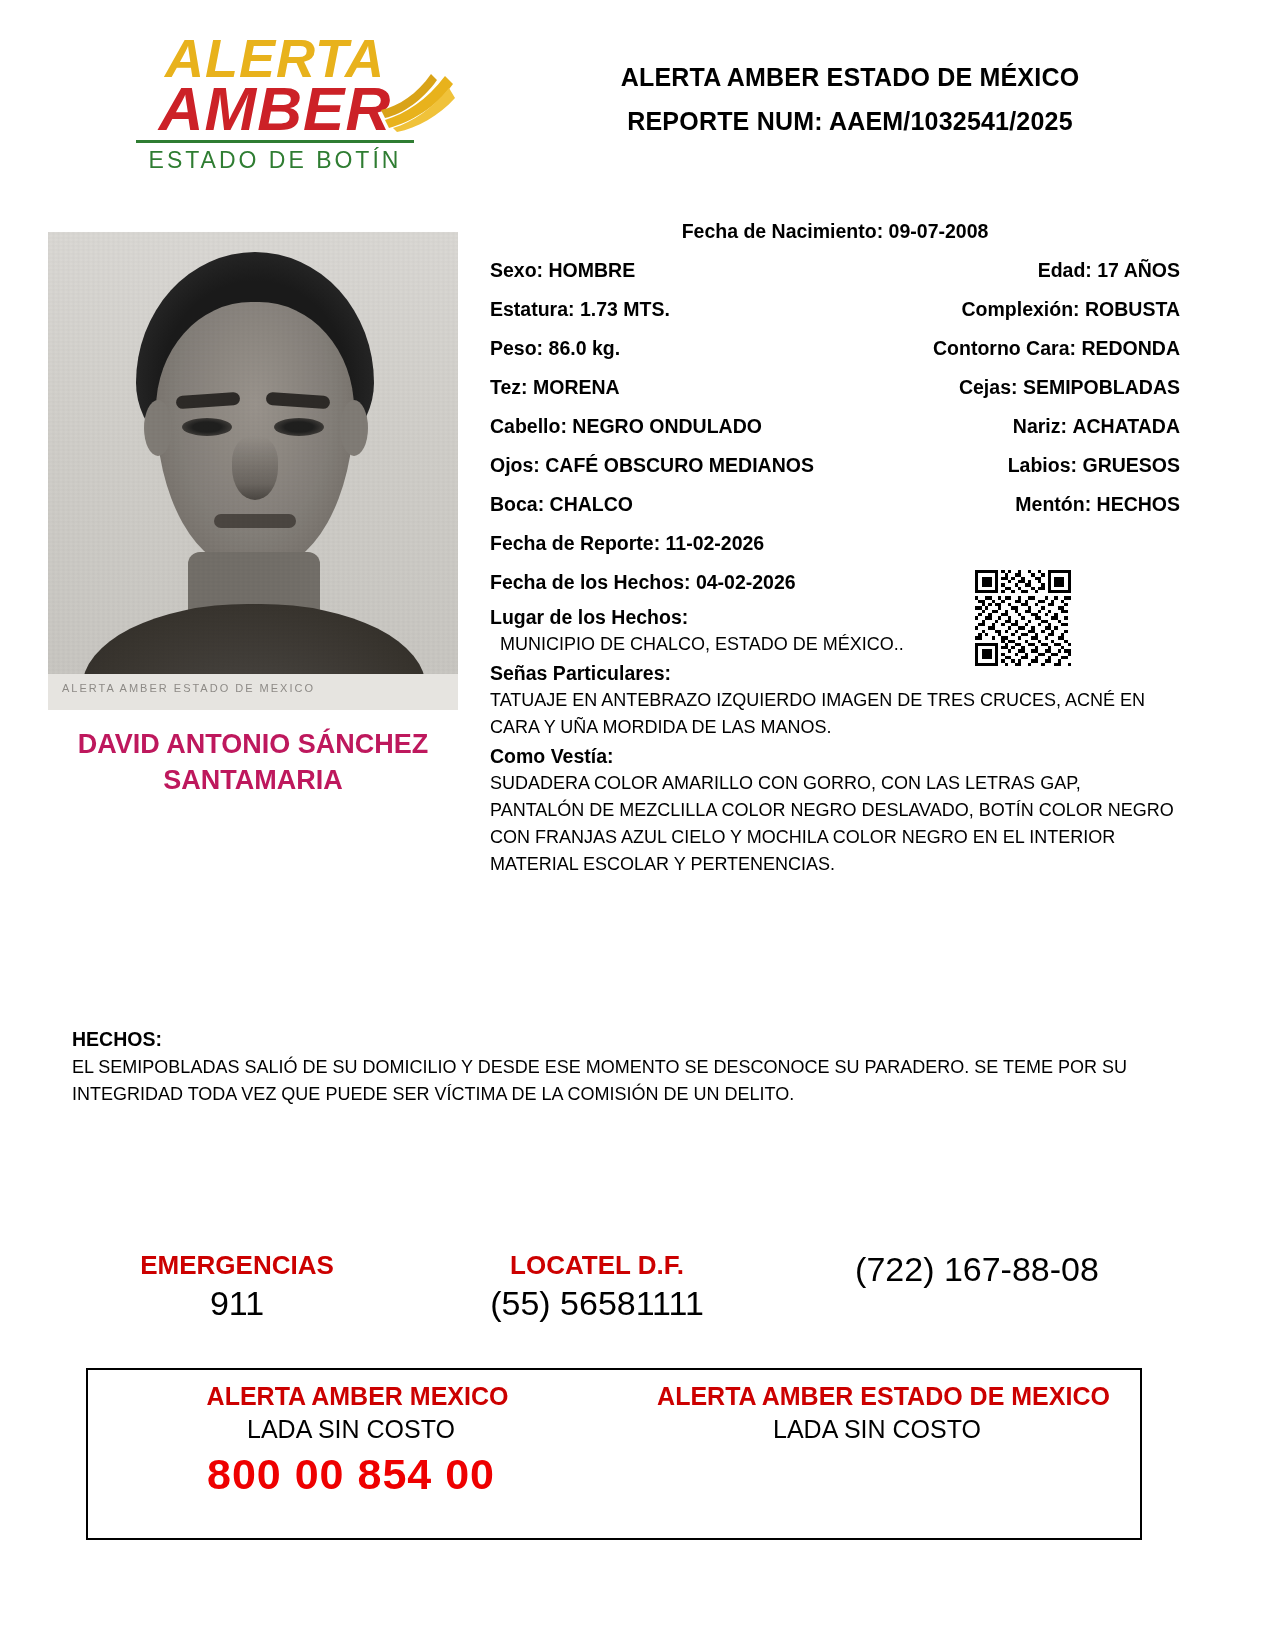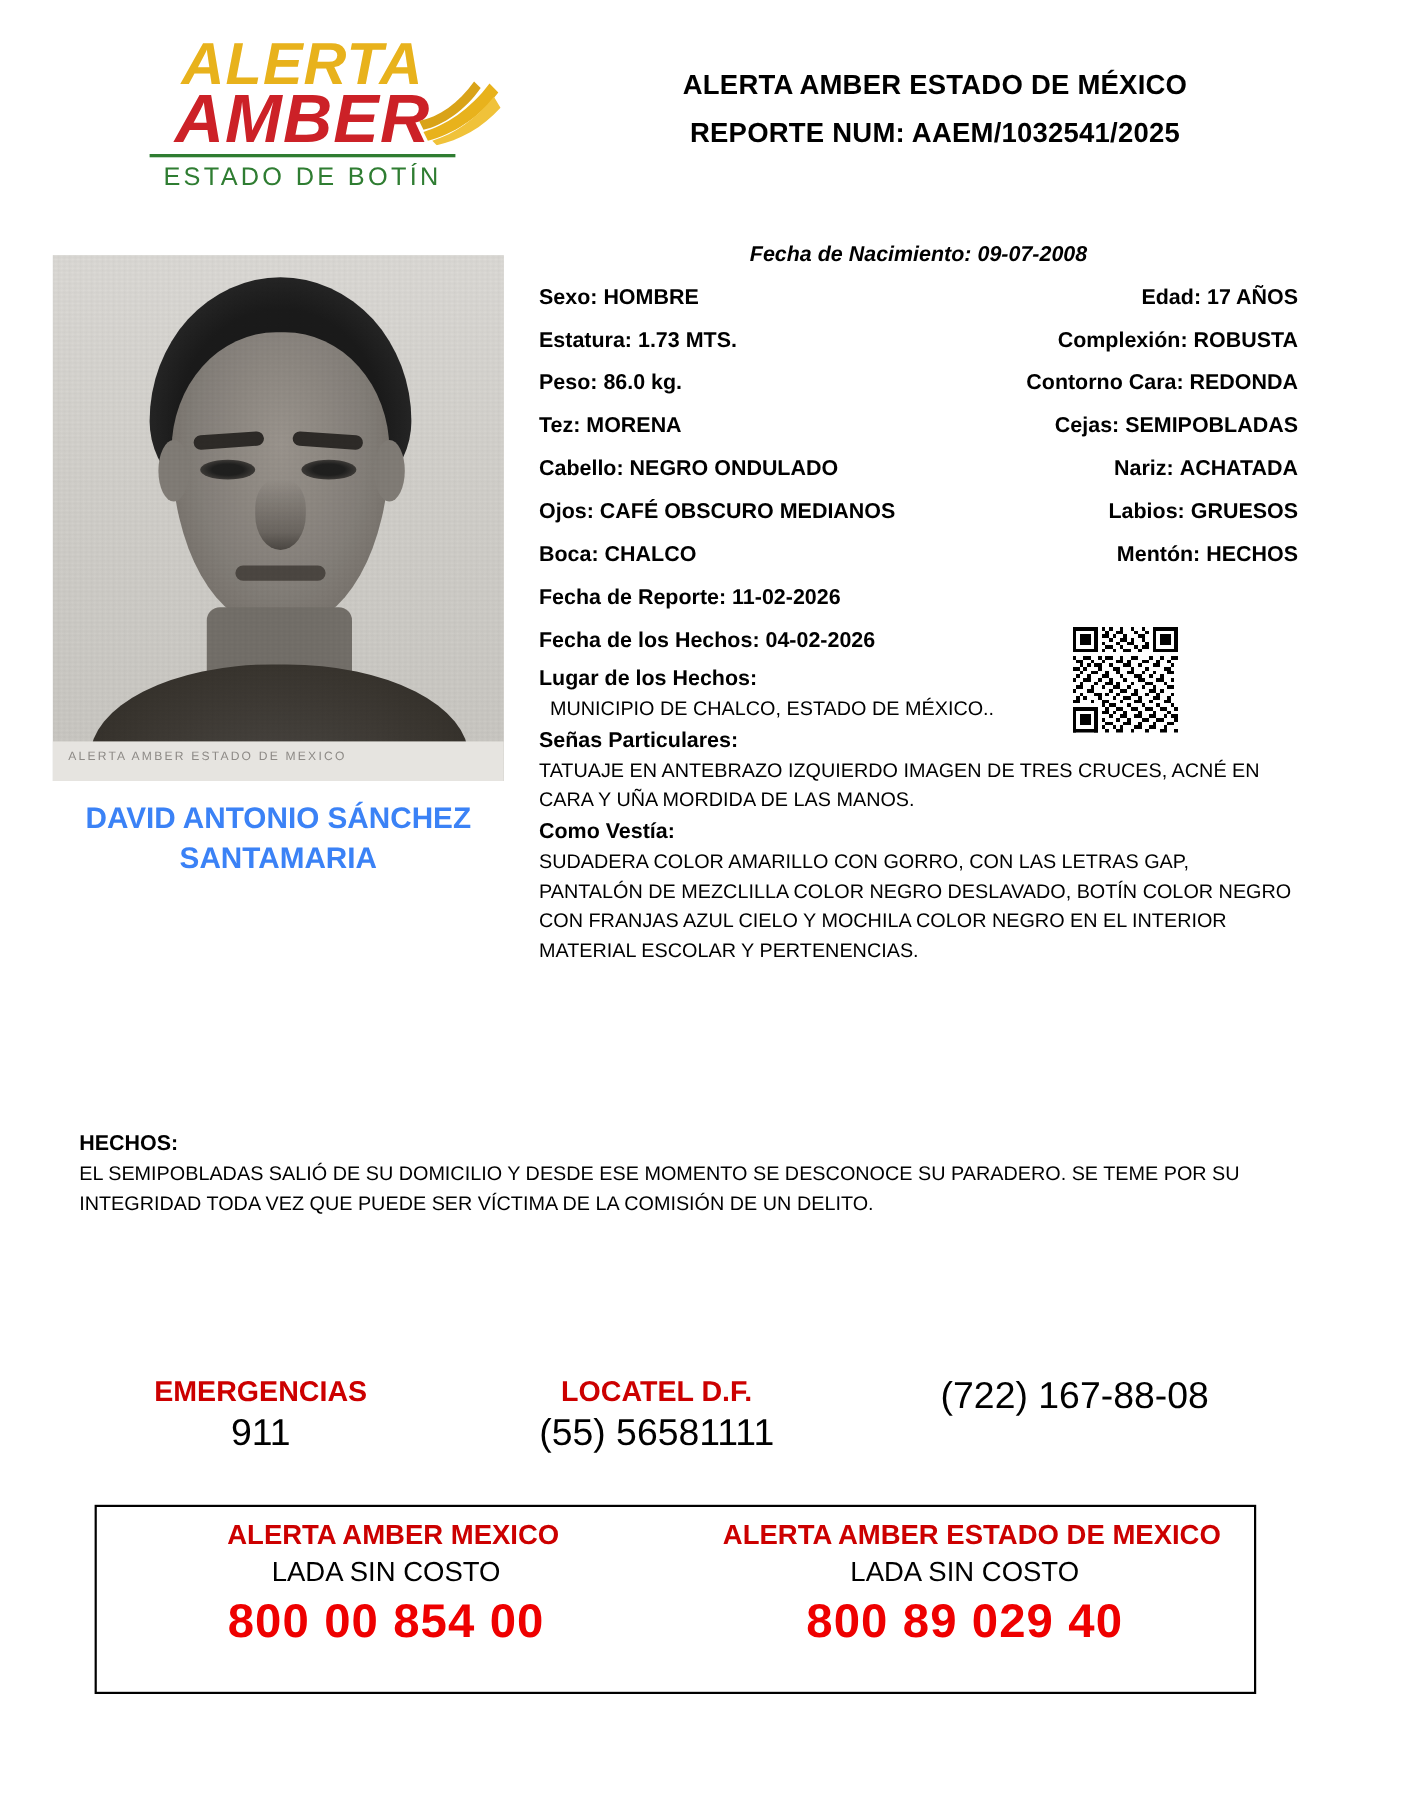--- a/index.html
+++ b/index.html
@@ -200,21 +200,21 @@
     color: #8d8a86;
     white-space: nowrap;
   }
 
   .victim-name {
     position: absolute;
     left: 28px;
     top: 726px;
     width: 450px;
     text-align: center;
-    color: #3b82f6;
+    color: #be185d;
     font-weight: bold;
     font-size: 27px;
     line-height: 36px;
   }
 
   
   .details {
     position: absolute;
     left: 490px;
     top: 212px;
@@ -232,21 +232,20 @@
     left: 0;
     top: 0;
   }
   .det-right {
     position: absolute;
     right: 0;
     top: 0;
   }
   .det-center {
     text-align: center;
-    font-style: italic;
   }
   .lbl { font-weight: bold; }
   .val { font-weight: bold; }
 
   .block-head {
     font-weight: bold;
     font-size: 19.5px;
     margin-top: 4px;
     margin-bottom: 2px;
   }
@@ -719,15 +718,14 @@
 
 <div class="bottom-box">
   <div class="bb-col">
     <div class="bb-title">ALERTA AMBER MEXICO</div>
     <div class="bb-sub">LADA SIN COSTO</div>
     <div class="bb-num">800 00 854 00</div>
   </div>
   <div class="bb-col">
     <div class="bb-title">ALERTA AMBER ESTADO DE MEXICO</div>
     <div class="bb-sub">LADA SIN COSTO</div>
-    <div class="bb-num">800 89 029 40</div>
   </div>
 </div>
 
 </body></html>

